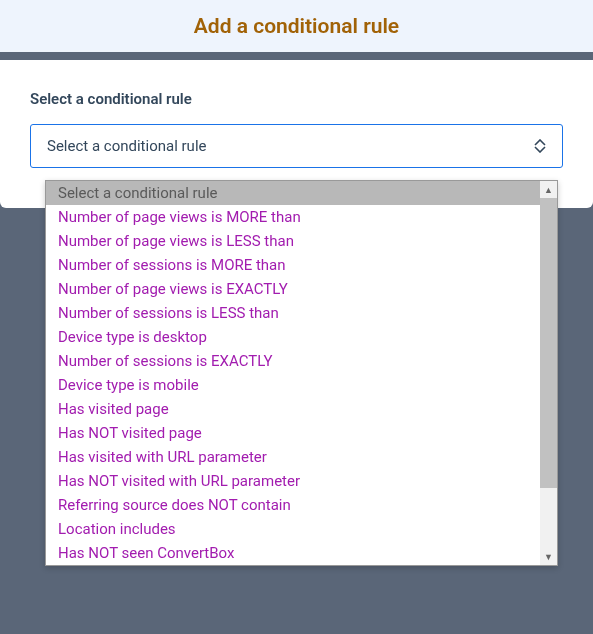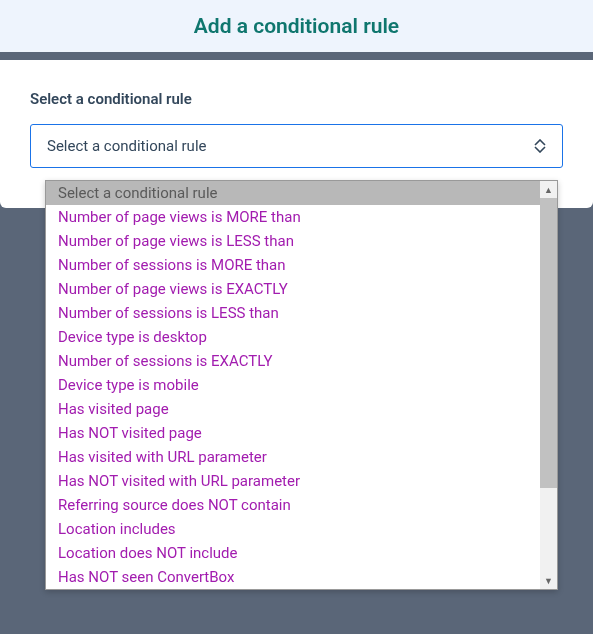--- a/index.html
+++ b/index.html
@@ -10,21 +10,21 @@
       background: #5a6678;
       overflow: hidden;
       position: relative;
     }
     .header {
       background: #eef4fd;
       padding: 14px 0;
       text-align: center;
     }
     .header h1 {
-      color: #0f766e;
+      color: #a16207;
       font-size: 21px;
       font-weight: 600;
     }
     .card {
       background: #ffffff;
       margin: 8px 0 0 0;
       padding: 30px 30px 40px 30px;
       border-radius: 0 0 6px 6px;
       position: relative;
     }
@@ -146,21 +146,20 @@
     <div class="option">Number of sessions is LESS than</div>
     <div class="option">Device type is desktop</div>
     <div class="option">Number of sessions is EXACTLY</div>
     <div class="option">Device type is mobile</div>
     <div class="option">Has visited page</div>
     <div class="option">Has NOT visited page</div>
     <div class="option">Has visited with URL parameter</div>
     <div class="option">Has NOT visited with URL parameter</div>
     <div class="option">Referring source does NOT contain</div>
     <div class="option">Location includes</div>
-    <div class="option">Location does NOT include</div>
     <div class="option">Has NOT seen ConvertBox</div>
 
     <div class="scrollbar-track">
       <div class="scroll-arrow-up">▲</div>
       <div class="scrollbar-thumb"></div>
       <div class="scroll-arrow-down">▼</div>
     </div>
   </div>
 </div>
 

